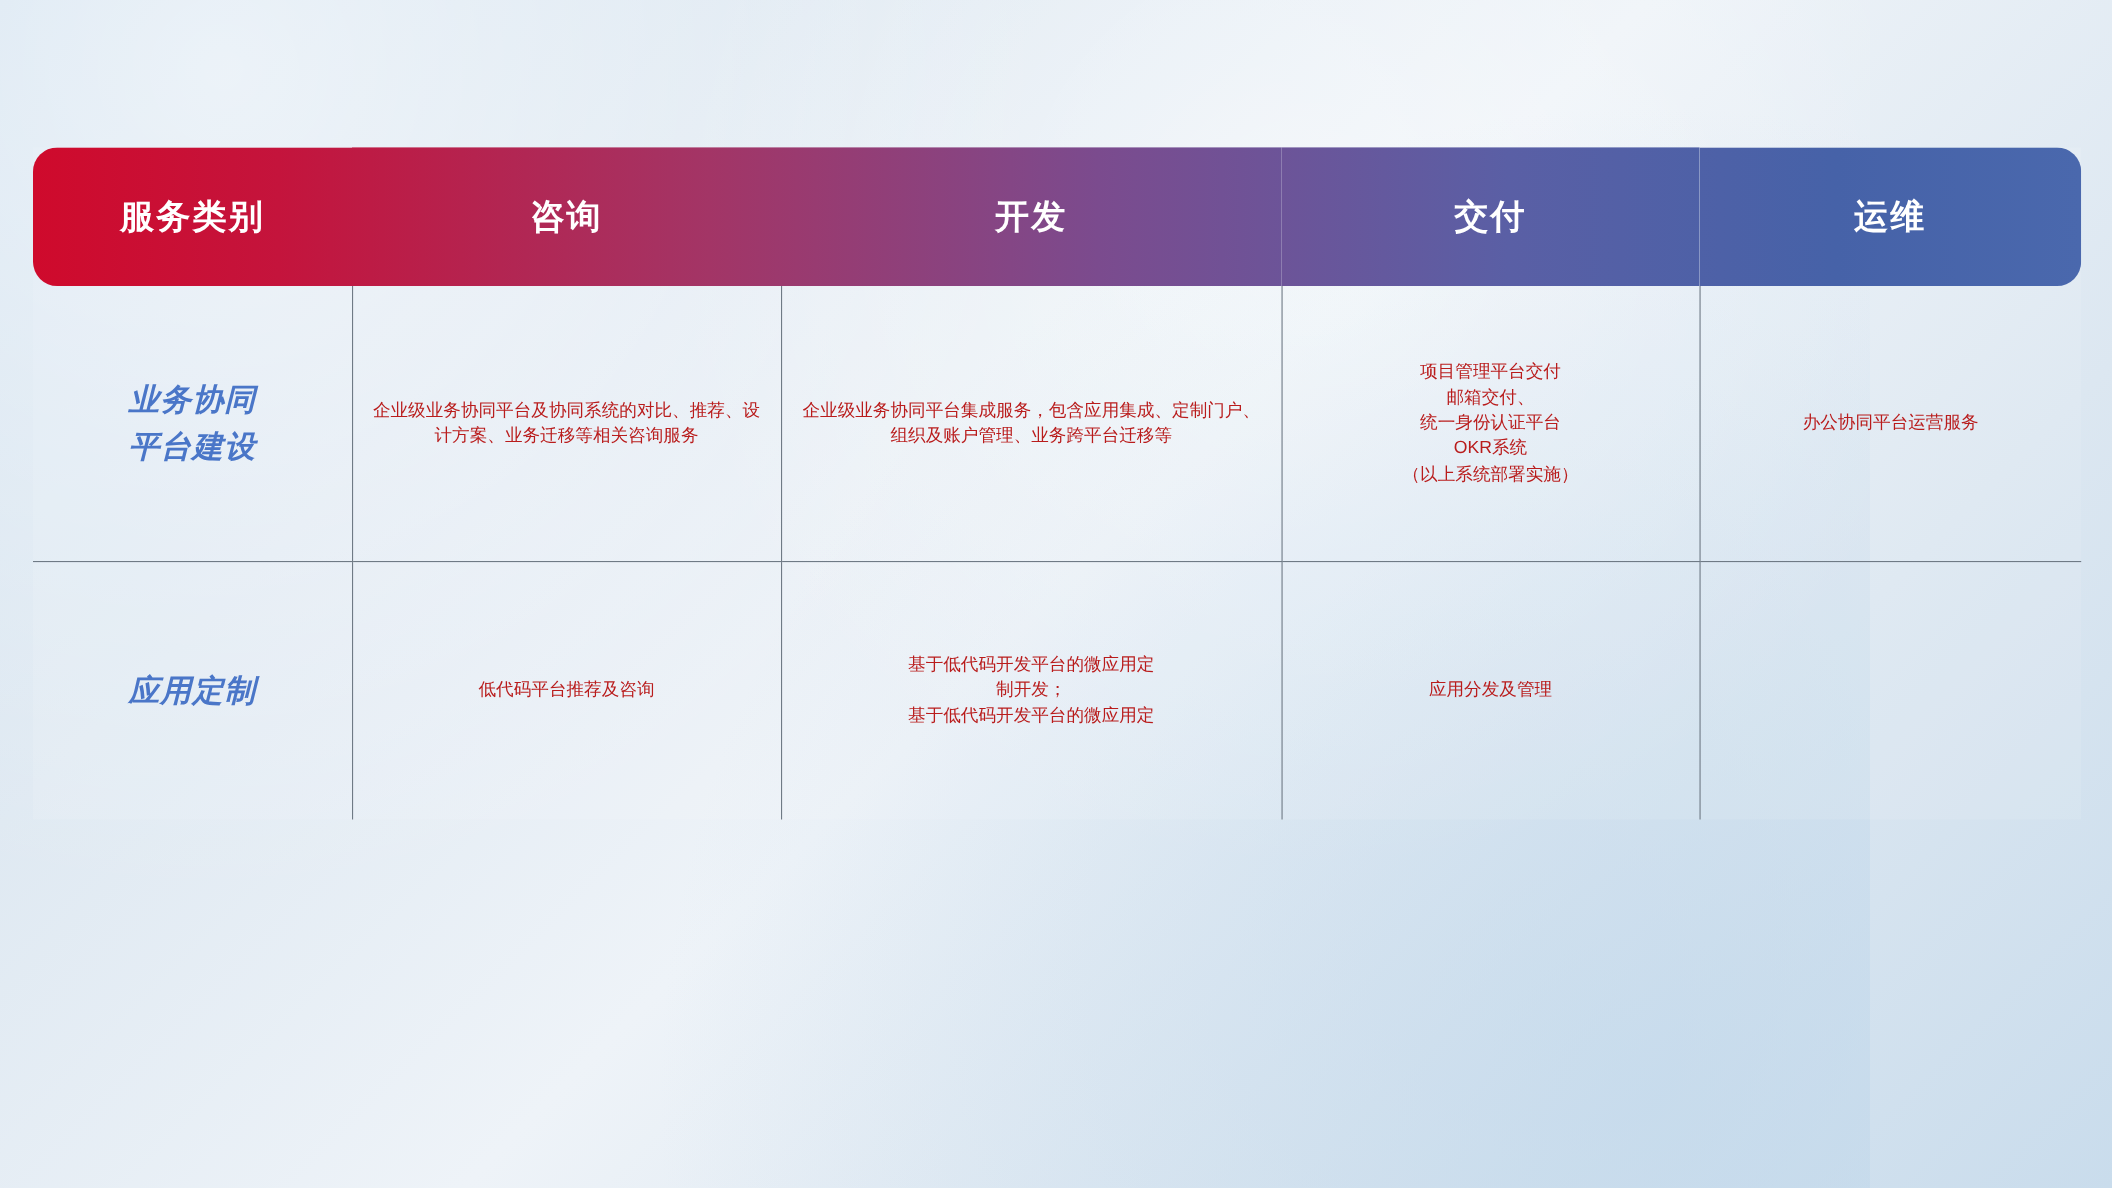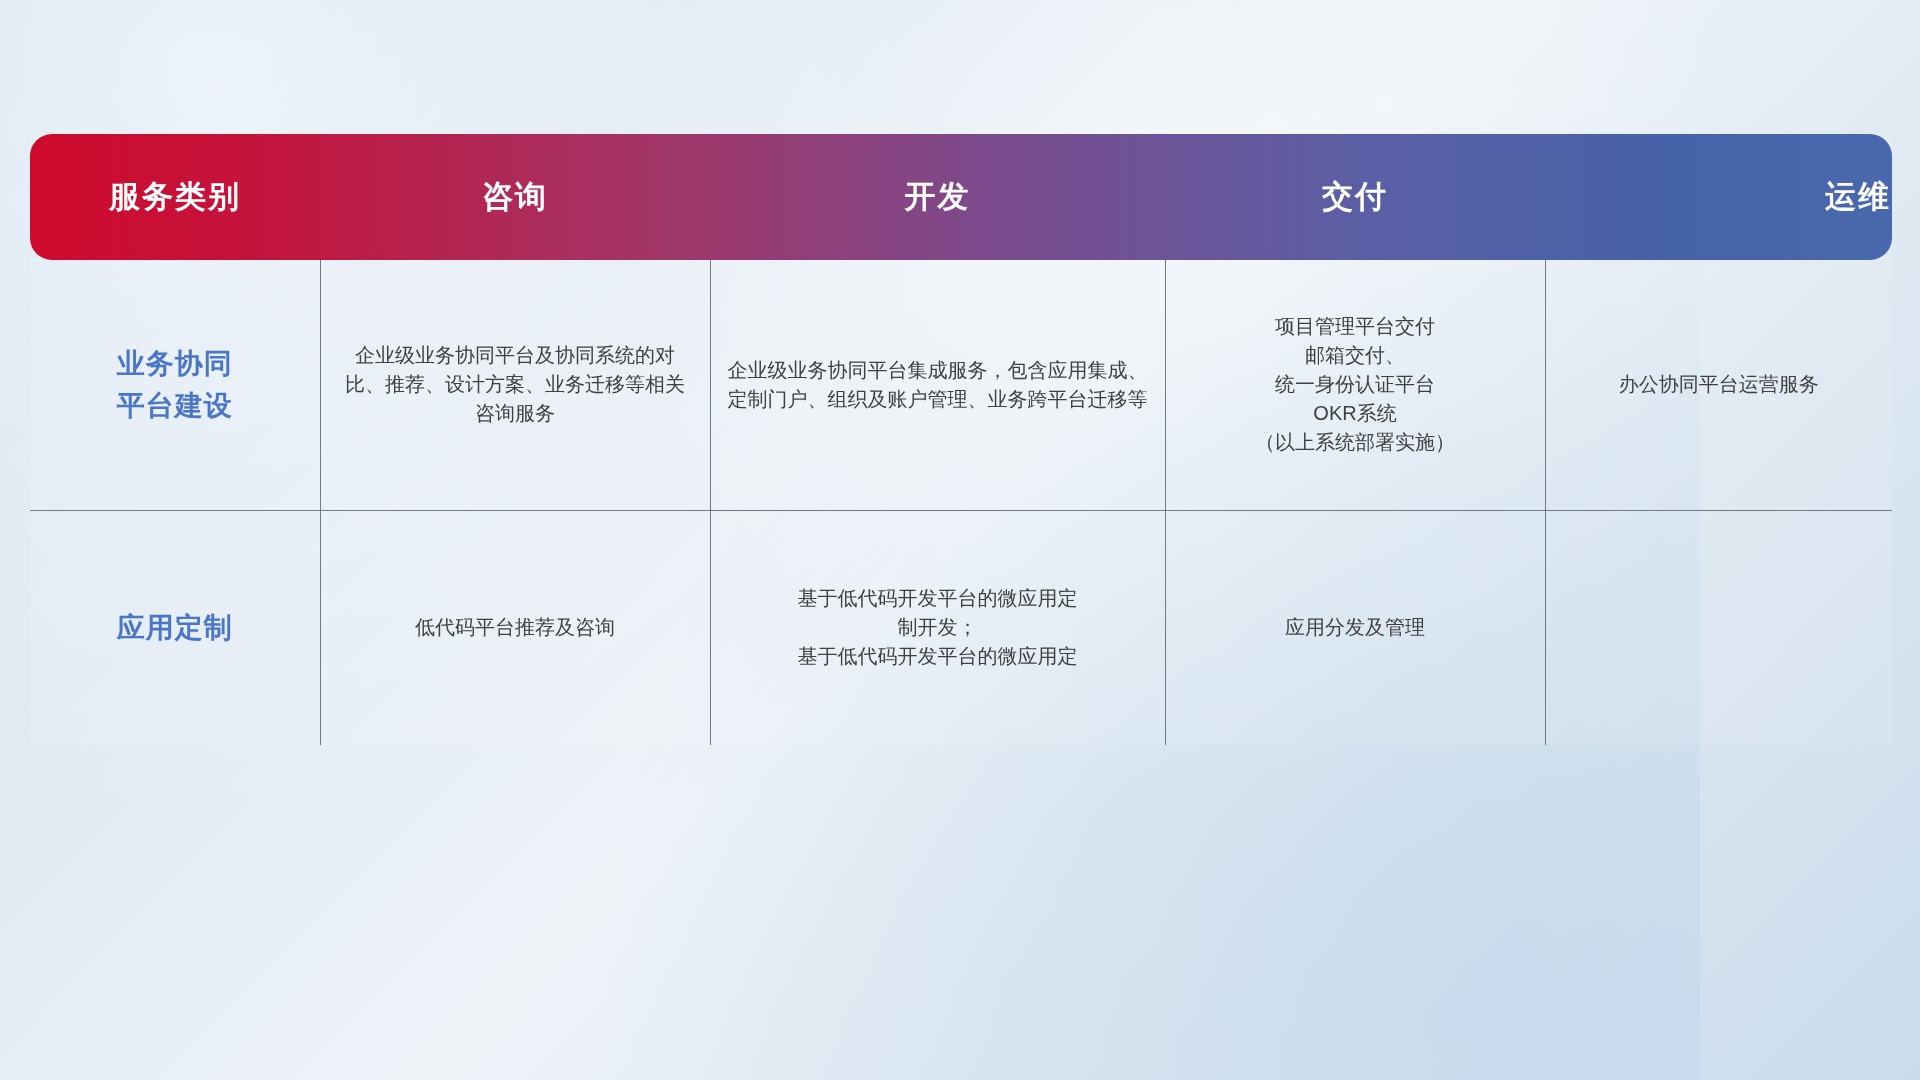--- a/index.html
+++ b/index.html
@@ -54,35 +54,35 @@
   thead tr.head-row {
     background: linear-gradient(90deg, #cf0a2c 0%, #c4143c 12%, #a33566 33%, #7b4b8e 52%, #5a5fa5 72%, #4662a8 88%, #4a68ad 100%);
   }
   thead tr.head-row th:first-child {
     border-top-left-radius: 22px;
     border-bottom-left-radius: 22px;
   }
   thead tr.head-row th:last-child {
     border-top-right-radius: 22px;
     border-bottom-right-radius: 22px;
-    text-align: right;
   }
   tbody td {
     border: 1px solid #6f7a85;
     border-top: none;
     vertical-align: middle;
     text-align: center;
-    font-size: 20px;
+    font-size: 16px;
     line-height: 1.45;
-    color: #404040;
+    color: #b91c1c;
     padding: 18px 16px;
     box-sizing: border-box;
   }
   tbody tr td:first-child {
     border-left: none;
+    font-style: italic;
   }
   tbody tr td:last-child {
     border-right: none;
     margin-left: 16px;
   }
   tbody tr:last-child td {
     border-bottom: none;
   }
   tbody td.rowlabel {
     color: #4a76c8;

